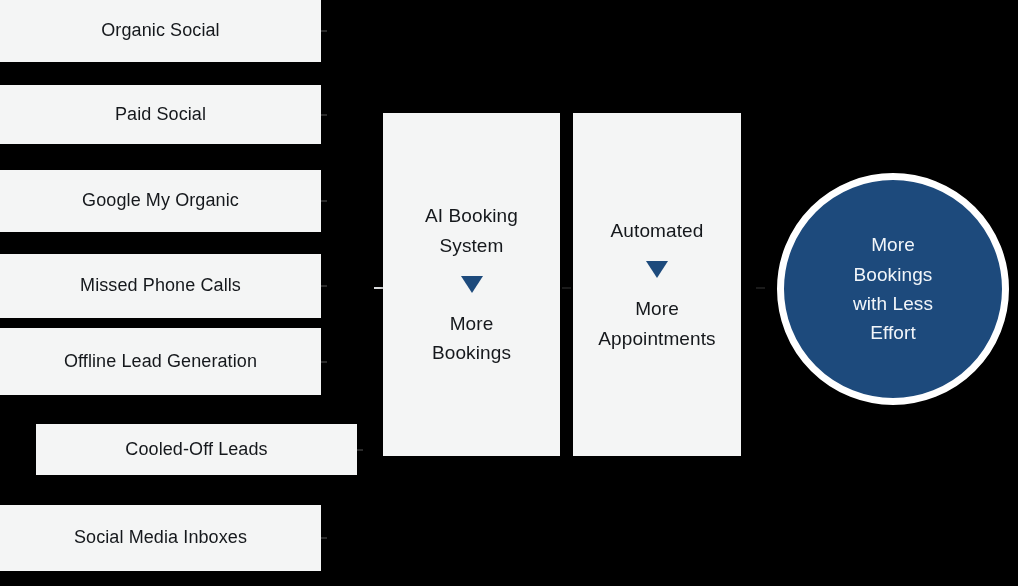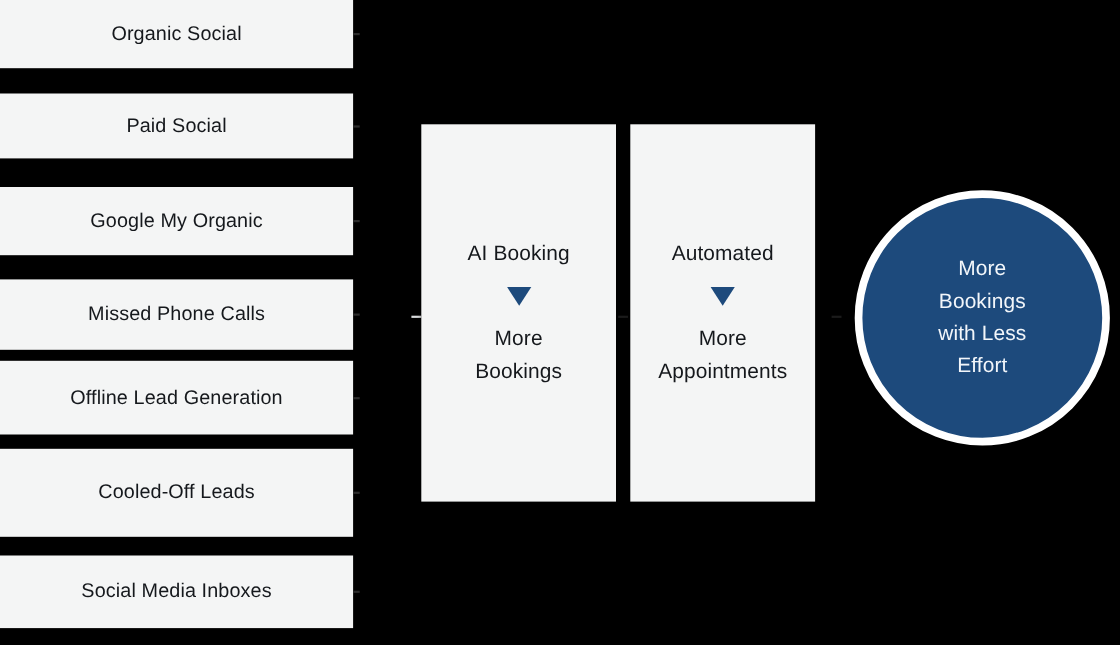--- a/index.html
+++ b/index.html
@@ -154,37 +154,38 @@
     <div class="source-card" style="top:254px;height:64px;">
       <span class="label">Missed Phone Calls</span>
       <span class="nub"></span>
     </div>
 
     <div class="source-card" style="top:328px;height:67px;">
       <span class="label">Offline Lead Generation</span>
       <span class="nub"></span>
     </div>
 
-    <div class="source-card" style="top:408px;height:80px;">
+    <div class="source-card" style="top:424px;height:51px;margin-left:36px;">
       <span class="label">Cooled-Off Leads</span>
       <span class="nub"></span>
     </div>
 
     <div class="source-card" style="top:505px;height:66px;align-items:center;">
       <span class="label">Social Media Inboxes</span>
       <span class="nub"></span>
     </div>
 
   </div>
 
   <div class="stub" style="left:374px;"></div>
 
   <div class="proc-card" style="left:383px;width:177px;">
     <div class="top-text">
       <div>AI Booking</div>
+      <div>System</div>
     </div>
     <div class="tri-down"></div>
     <div class="bottom-text">
       <div>More</div>
       <div>Bookings</div>
     </div>
   </div>
 
   <div class="stub dark" style="left:562px;"></div>
 

